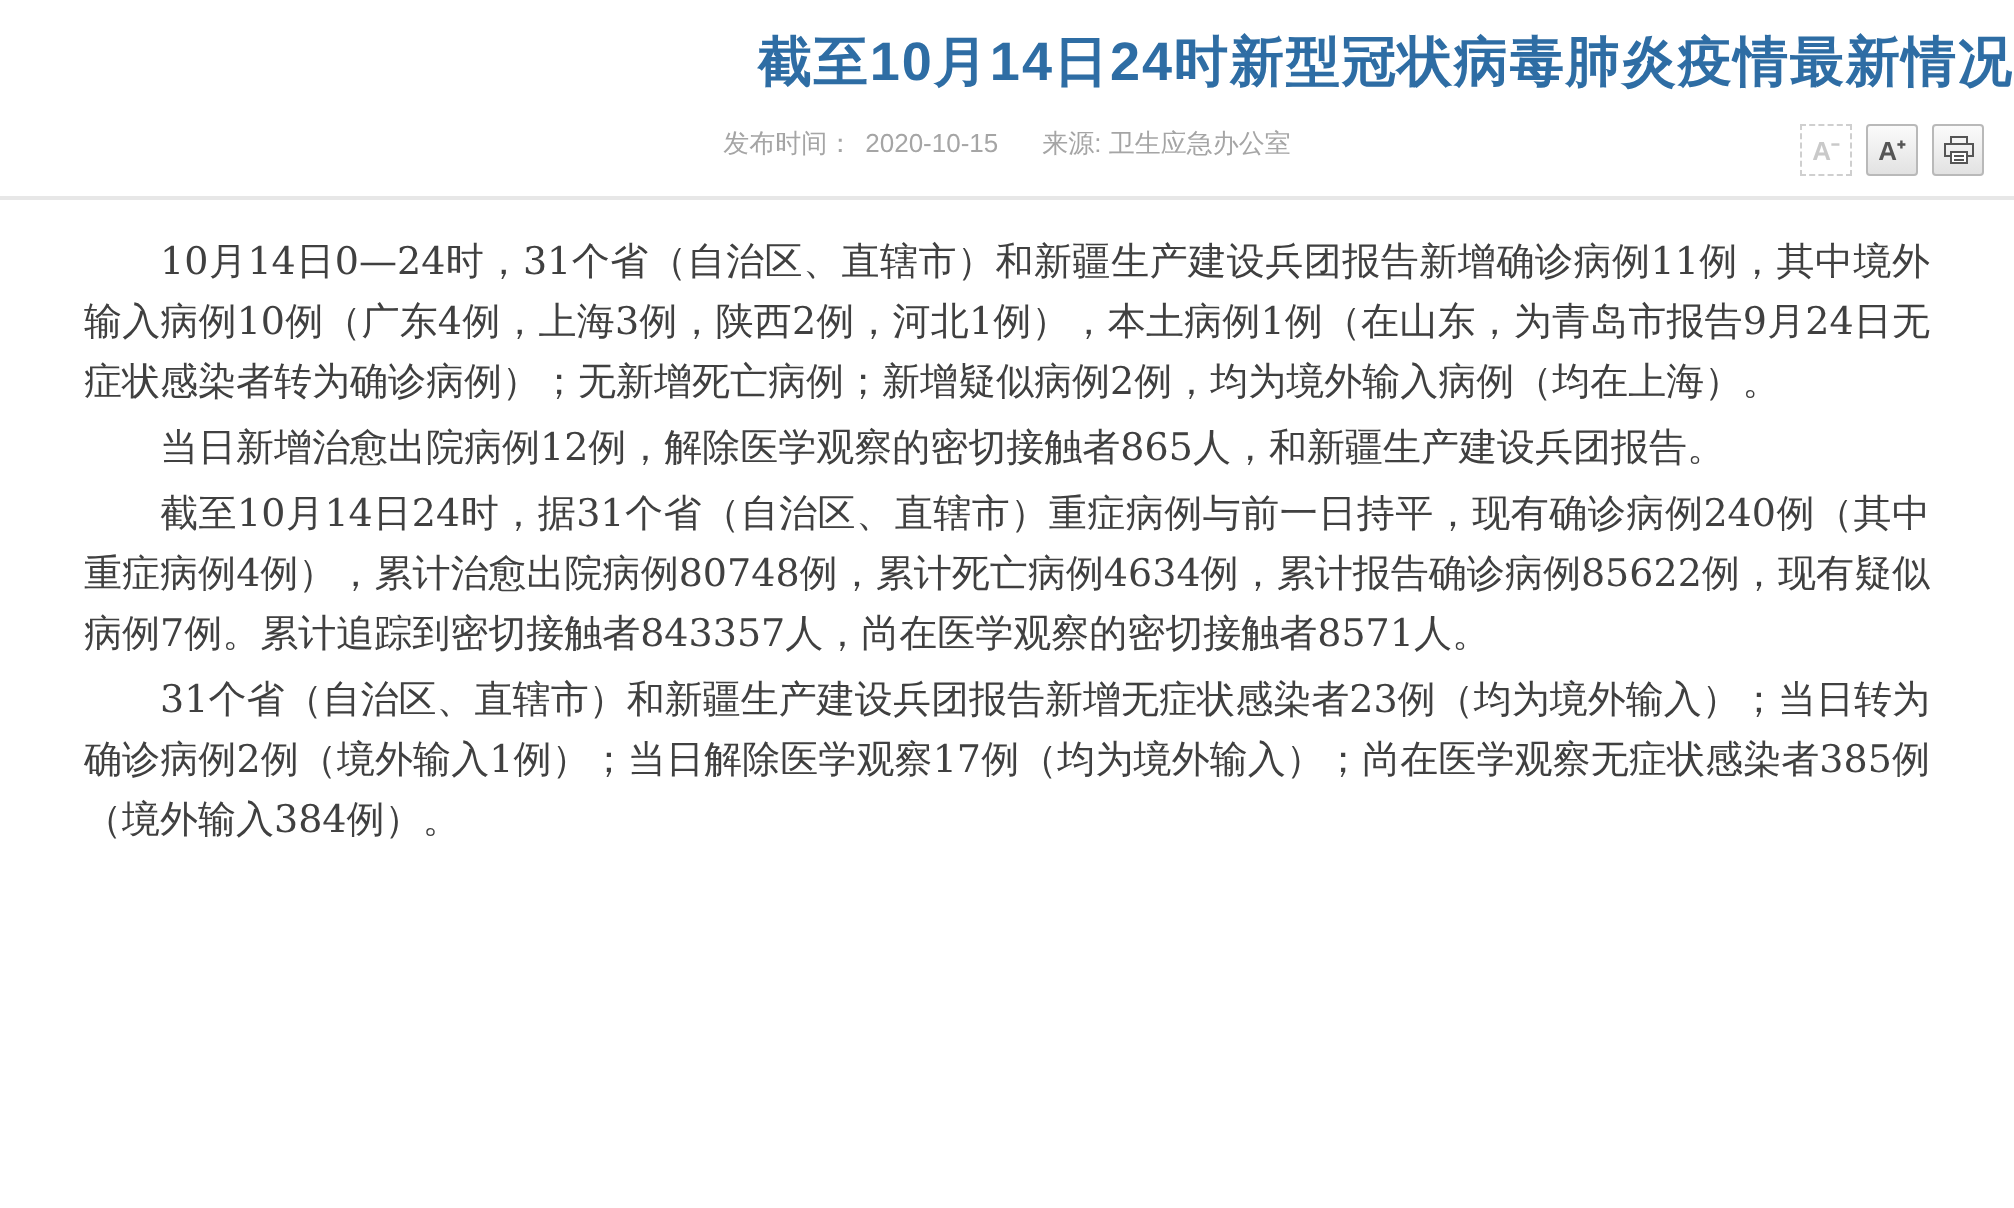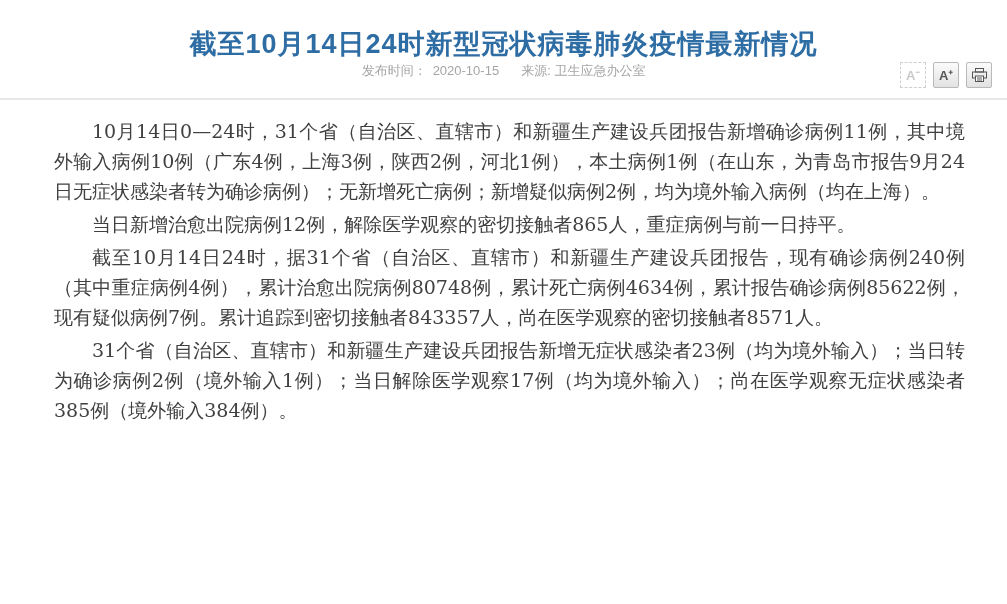--- a/index.html
+++ b/index.html
@@ -10,28 +10,30 @@
   }
   .header {
     position: relative;
     height: 100px;
     box-sizing: border-box;
     text-align: center;
     border-bottom: 2px solid #e7e7e7;
   }
   .page-title {
     margin: 0;
-    padding-top: 26px;
+    padding-top: 13px;
     font-size: 27px;
     font-weight: bold;
     color: #2e6da4;
     letter-spacing: 1px;
     font-family: "Liberation Sans", sans-serif;
+    text-align: right;
   }
   .meta {
+    margin-top: 14px;
     font-size: 13px;
     color: #a5a5a5;
   }
   .meta .gap { display: inline-block; width: 22px; }
   .meta .small-gap { display: inline-block; width: 6px; }
   .toolbar {
     position: absolute;
     right: 15px;
     top: 62px;
     display: flex;
@@ -58,21 +60,21 @@
     border-radius: 2px;
   }
   .article {
     padding: 16px 42px 0 42px;
     font-family: "DejaVu Serif", "Liberation Serif", serif;
     font-size: 19px;
     line-height: 30px;
     color: #404040;
   }
   .article p {
-    margin: 0 0 3px 12px;
+    margin: 0 0 3px 0;
     text-indent: 2em;
     text-align: justify;
   }
   .printer-svg { display: block; }
 </style>
 </head>
 <body>
 
 <div class="page">
 
@@ -95,18 +97,18 @@
             <line x1="5" y1="10" x2="10" y2="10" stroke="#555" stroke-width="1"></line>
             <line x1="5" y1="12" x2="10" y2="12" stroke="#555" stroke-width="1"></line>
           </svg>
         </span>
       </div>
     </div>
   </div>
 
   <div class="article">
     <p>10月14日0—24时，31个省（自治区、直辖市）和新疆生产建设兵团报告新增确诊病例11例，其中境外输入病例10例（广东4例，上海3例，陕西2例，河北1例），本土病例1例（在山东，为青岛市报告9月24日无症状感染者转为确诊病例）；无新增死亡病例；新增疑似病例2例，均为境外输入病例（均在上海）。</p>
-    <p>当日新增治愈出院病例12例，解除医学观察的密切接触者865人，重症病例与前一日持平。</p>
-    <p>截至10月14日24时，据31个省（自治区、直辖市）和新疆生产建设兵团报告，现有确诊病例240例（其中重症病例4例），累计治愈出院病例80748例，累计死亡病例4634例，累计报告确诊病例85622例，现有疑似病例7例。累计追踪到密切接触者843357人，尚在医学观察的密切接触者8571人。</p>
+    <p>当日新增治愈出院病例12例，解除医学观察的密切接触者865人，和新疆生产建设兵团报告。</p>
+    <p>截至10月14日24时，据31个省（自治区、直辖市）重症病例与前一日持平，现有确诊病例240例（其中重症病例4例），累计治愈出院病例80748例，累计死亡病例4634例，累计报告确诊病例85622例，现有疑似病例7例。累计追踪到密切接触者843357人，尚在医学观察的密切接触者8571人。</p>
     <p>31个省（自治区、直辖市）和新疆生产建设兵团报告新增无症状感染者23例（均为境外输入）；当日转为确诊病例2例（境外输入1例）；当日解除医学观察17例（均为境外输入）；尚在医学观察无症状感染者385例（境外输入384例）。</p>
   </div>
 
 </div>
 
 </body></html>

